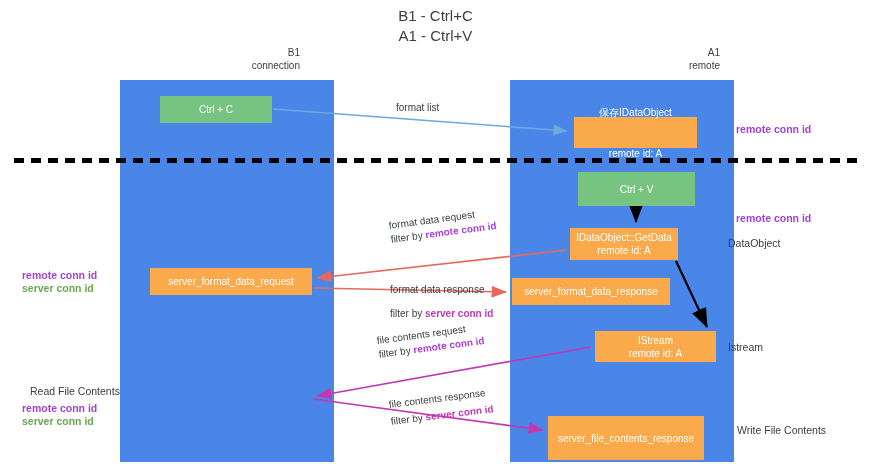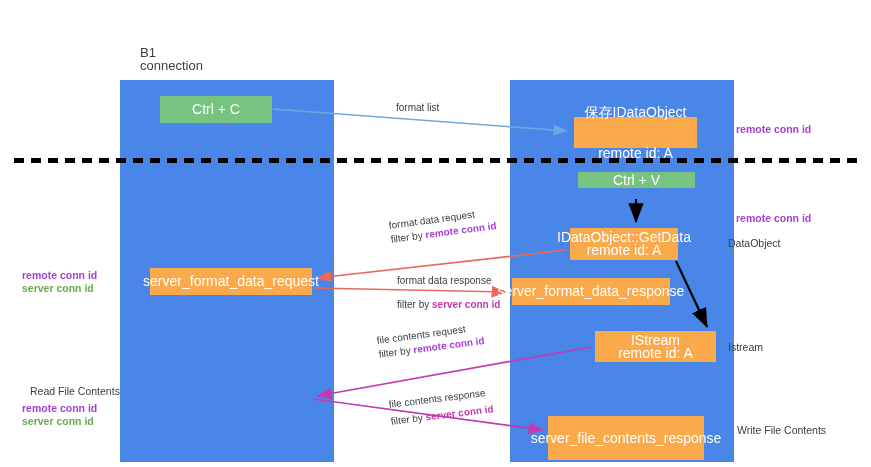--- a/index.html
+++ b/index.html
@@ -17,21 +17,21 @@
   
   #title{
     left:0;top:6px;width:871px;
     text-align:center;
     font-size:15px;line-height:20px;
     color:#3c4043;
   }
 
   
   .col-head{
-    text-align:left;font-size:13px;line-height:13px;color:#3c4043;
+    text-align:right;font-size:10px;line-height:13px;color:#3c4043;
   }
   #head-b1{left:140px;top:46px;width:160px;}
   #head-a1{left:560px;top:46px;width:160px;}
 
   
   .lane{background:#4a86e8;}
   #lane-b1{left:120px;top:80px;width:214px;height:382px;}
   #lane-a1{left:510px;top:80px;width:224px;height:382px;}
 
   
@@ -39,31 +39,31 @@
     left:14px;top:158px;width:845px;height:5px;
     background-image:repeating-linear-gradient(to right,#000 0px,#000 10px,transparent 10px,transparent 17px);
   }
 
   
   .node{
     box-sizing:border-box;
     display:flex;flex-direction:column;
     align-items:center;justify-content:center;
     color:#ffffff;
-    font-size:14px;line-height:13px;
+    font-size:10px;line-height:13px;
     text-align:center;
     padding:2px 4px;
   }
   .node .ln{display:block;white-space:nowrap;}
   .green{background:#76c47f;}
   .orange{background:#faa94b;}
 
   #n-ctrlc{left:160px;top:96px;width:112px;height:27px;}
   #n-save{left:574px;top:117px;width:123px;height:31px;gap:28px;}
-  #n-ctrlv{left:578px;top:172px;width:117px;height:16px;}
+  #n-ctrlv{left:578px;top:172px;width:117px;height:34px;}
   #n-getdata{left:570px;top:228px;width:108px;height:32px;}
   #n-sfdreq{left:150px;top:268px;width:162px;height:27px;}
   #n-sfdres{left:512px;top:278px;width:158px;height:27px;}
   #n-istream{left:595px;top:331px;width:121px;height:31px;}
   #n-sfcreq{left:150px;top:384px;width:161px;height:27px;}
   #n-sfcres{left:548px;top:416px;width:156px;height:44px;}
 
   
   .side{font-size:10.5px;line-height:13px;white-space:nowrap;}
   .purple{color:#a63fd9;font-weight:bold;}
@@ -83,41 +83,49 @@
 
   
   .elabel{font-size:10px;line-height:13px;white-space:nowrap;color:#3c4043;}
   .elabel b{font-weight:bold;}
 
   #e-format-list{left:396px;top:101px;}
 
   #e-fdreq{left:388px;top:219px;transform:rotate(-7.5deg);transform-origin:left top;}
   #e-fdreq .l2{margin-top:1px;}
 
-  #e-fdres{left:390px;top:274px;margin-left:7px;}
+  #e-fdres{left:390px;top:283px;}
   #e-fdres .l2{margin-top:11px;}
 
   #e-fcreq{left:376px;top:334px;transform:rotate(-7.5deg);transform-origin:left top;}
   #e-fcreq .l2{margin-top:1px;}
 
   #e-fcres{left:388px;top:398px;transform:rotate(-7deg);transform-origin:left top;}
   #e-fcres .l2{margin-top:4px;}
 
   
   #edges{position:absolute;left:0;top:0;width:871px;height:467px;pointer-events:none;}
 </style>
 </head>
 <body>
 
 <div id="stage">
 
+  <div class="abs" id="title">
+    <div>B1 - Ctrl+C</div>
+    <div>A1 - Ctrl+V</div>
+  </div>
 
   <div class="abs col-head" id="head-b1">
     <div>B1</div>
     <div>connection</div>
+  </div>
+  <div class="abs col-head" id="head-a1">
+    <div>A1</div>
+    <div>remote</div>
   </div>
 
   <div class="abs lane" id="lane-b1"></div>
   <div class="abs lane" id="lane-a1"></div>
 
   <svg id="edges" viewBox="0 0 871 467">
     <defs>
       <marker id="ah-blue" markerWidth="9" markerHeight="7" refX="8.5" refY="3.5" orient="auto">
         <polygon points="0 0, 9 3.5, 0 7" fill="#6fa8dc"></polygon>
       </marker>

